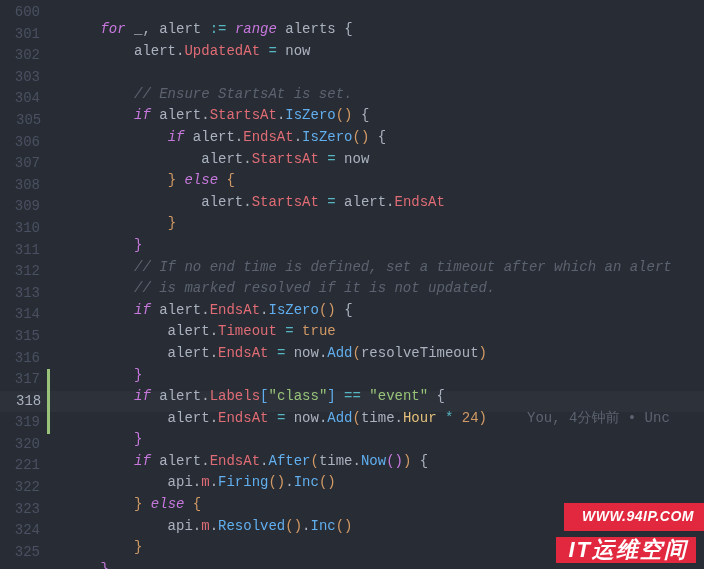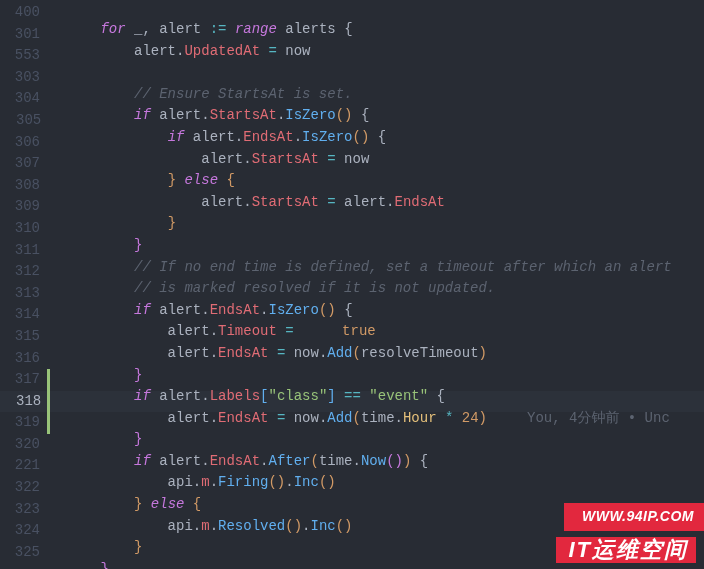--- a/index.html
+++ b/index.html
@@ -43,21 +43,21 @@
     height: 64.8px;
     background: #98c379;
   }
   .kw { color: #c678dd; font-style: italic; }
   .id { color: #abb2bf; }
   .fn { color: #61afef; }
   .prop { color: #e06c75; }
   .type { color: #e5c07b; }
   .str { color: #98c379; }
   .num { color: #d19a66; }
-  .bool { color: #d19a66; margin-left: 40px; }
+  .bool { color: #d19a66; }
   .cmt { color: #5c6370; font-style: italic; }
   .op { color: #56b6c2; }
   .p { color: #abb2bf; }
   .br-y { color: #d19a66; }
   .br-p { color: #c678dd; }
   .br-b { color: #61afef; }
   .blame {
     color: #5c6370;
     font-style: normal;
     margin-left: 40px;
@@ -89,23 +89,23 @@
     letter-spacing: 2px;
   }
 </style>
 </head>
 <body>
 
 <div class="editor">
   <div class="gutter">
       <div class="highlight-row" style="top: 390.8px;"></div>
       <div class="git-add" style="top: 369.2px; height: 64.8px;"></div>
-      <div class="line-num" style="position: relative;">400</div>
+      <div class="line-num" style="position: relative;">600</div>
       <div class="line-num" style="position: relative;">301</div>
-      <div class="line-num" style="position: relative;">553</div>
+      <div class="line-num" style="position: relative;">302</div>
       <div class="line-num" style="position: relative;">303</div>
       <div class="line-num" style="position: relative; margin-left: 8px;">304</div>
       <div class="line-num" style="position: relative; padding-left: 16px;">305</div>
       <div class="line-num" style="position: relative;">306</div>
       <div class="line-num" style="position: relative;">307</div>
       <div class="line-num" style="position: relative;">308</div>
       <div class="line-num" style="position: relative;">309</div>
       <div class="line-num" style="position: relative;">310</div>
       <div class="line-num" style="position: relative;">311</div>
       <div class="line-num" style="position: relative;">312</div>

